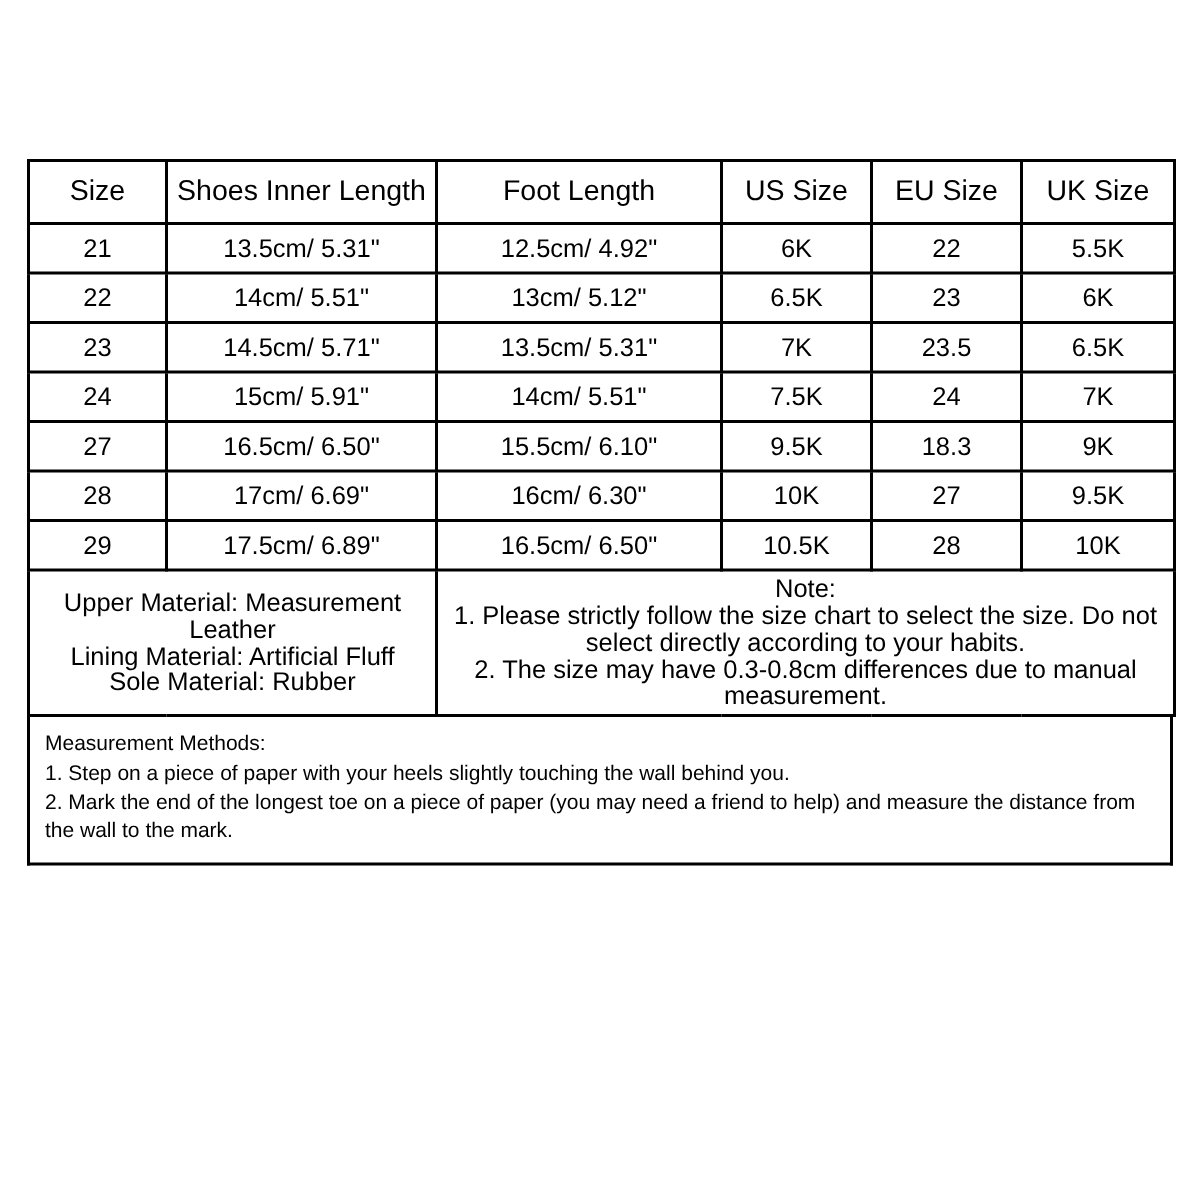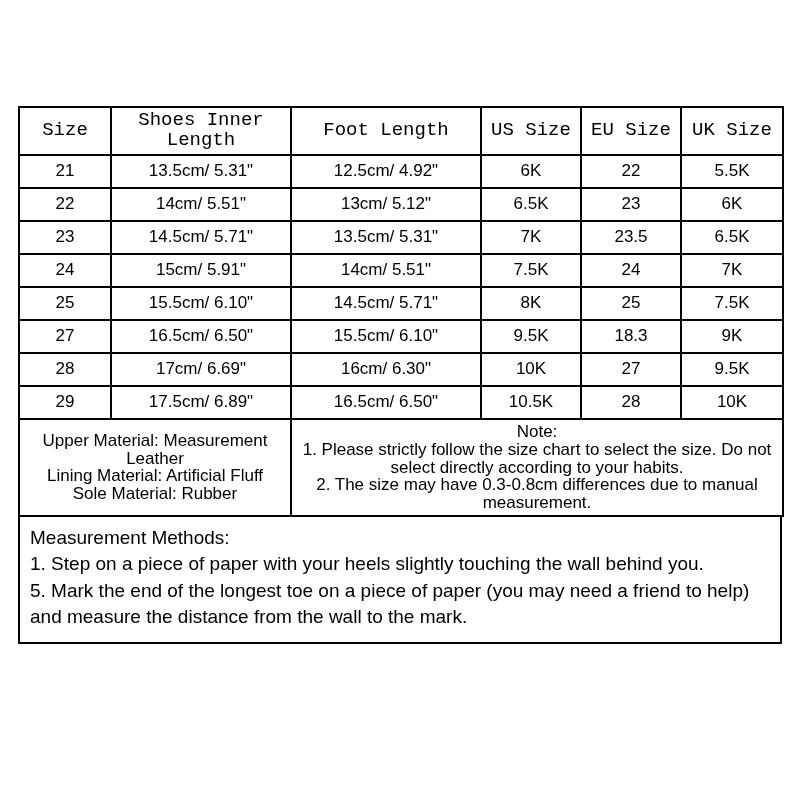--- a/index.html
+++ b/index.html
@@ -38,21 +38,20 @@
     vertical-align: middle;
     font-size: 17px;
     padding: 3px 2px;
     height: 25px;
     line-height: 1.05;
     font-weight: normal;
   }
   table.size-table thead th {
     font-size: 19px;
     height: 34px;
-    font-family: Liberation Mono, monospace;
   }
   .col-size { width: 92px; }
   .col-inner { width: 180px; }
   .col-foot { width: 190px; }
   .col-us { width: 100px; }
   .col-eu { width: 100px; }
   .col-uk { width: 102px; }
 
   .notes-row td {
     border: 2px solid #000000;
@@ -68,21 +67,21 @@
   }
   .note-title {
     margin-bottom: 1px;
   }
   .methods-box {
     border: 2px solid #000000;
     border-top: 0;
     width: 764px;
     box-sizing: border-box;
     padding: 8px 10px 12px 10px;
-    font-size: 19px;
+    font-size: 14px;
     line-height: 1.38;
   }
   .methods-box p {
     margin: 0;
   }
   .methods-title { margin-bottom: 1px; }
 </style>
 </head>
 <body>
 
@@ -134,28 +133,20 @@
         </tr>
         <tr>
           <td>24</td>
           <td>15cm/ 5.91"</td>
           <td>14cm/ 5.51"</td>
           <td>7.5K</td>
           <td>24</td>
           <td>7K</td>
         </tr>
         <tr>
-          <td>25</td>
-          <td>15.5cm/ 6.10"</td>
-          <td>14.5cm/ 5.71"</td>
-          <td>8K</td>
-          <td>25</td>
-          <td>7.5K</td>
-        </tr>
-        <tr>
           <td>27</td>
           <td>16.5cm/ 6.50"</td>
           <td>15.5cm/ 6.10"</td>
           <td>9.5K</td>
           <td>18.3</td>
           <td>9K</td>
         </tr>
         <tr>
           <td>28</td>
           <td>17cm/ 6.69"</td>
@@ -183,16 +174,16 @@
             <p>1. Please strictly follow the size chart to select the size. Do not select directly according to your habits.</p>
             <p>2. The size may have 0.3-0.8cm differences due to manual measurement.</p>
           </td>
         </tr>
       </tbody>
     </table>
 
     <div class="methods-box">
       <p class="methods-title">Measurement Methods:</p>
       <p>1. Step on a piece of paper with your heels slightly touching the wall behind you.</p>
-      <p>5. Mark the end of the longest toe on a piece of paper (you may need a friend to help) and measure the distance from the wall to the mark.</p>
+      <p>2. Mark the end of the longest toe on a piece of paper (you may need a friend to help) and measure the distance from the wall to the mark.</p>
     </div>
   </div>
 </div>
 
 </body></html>

